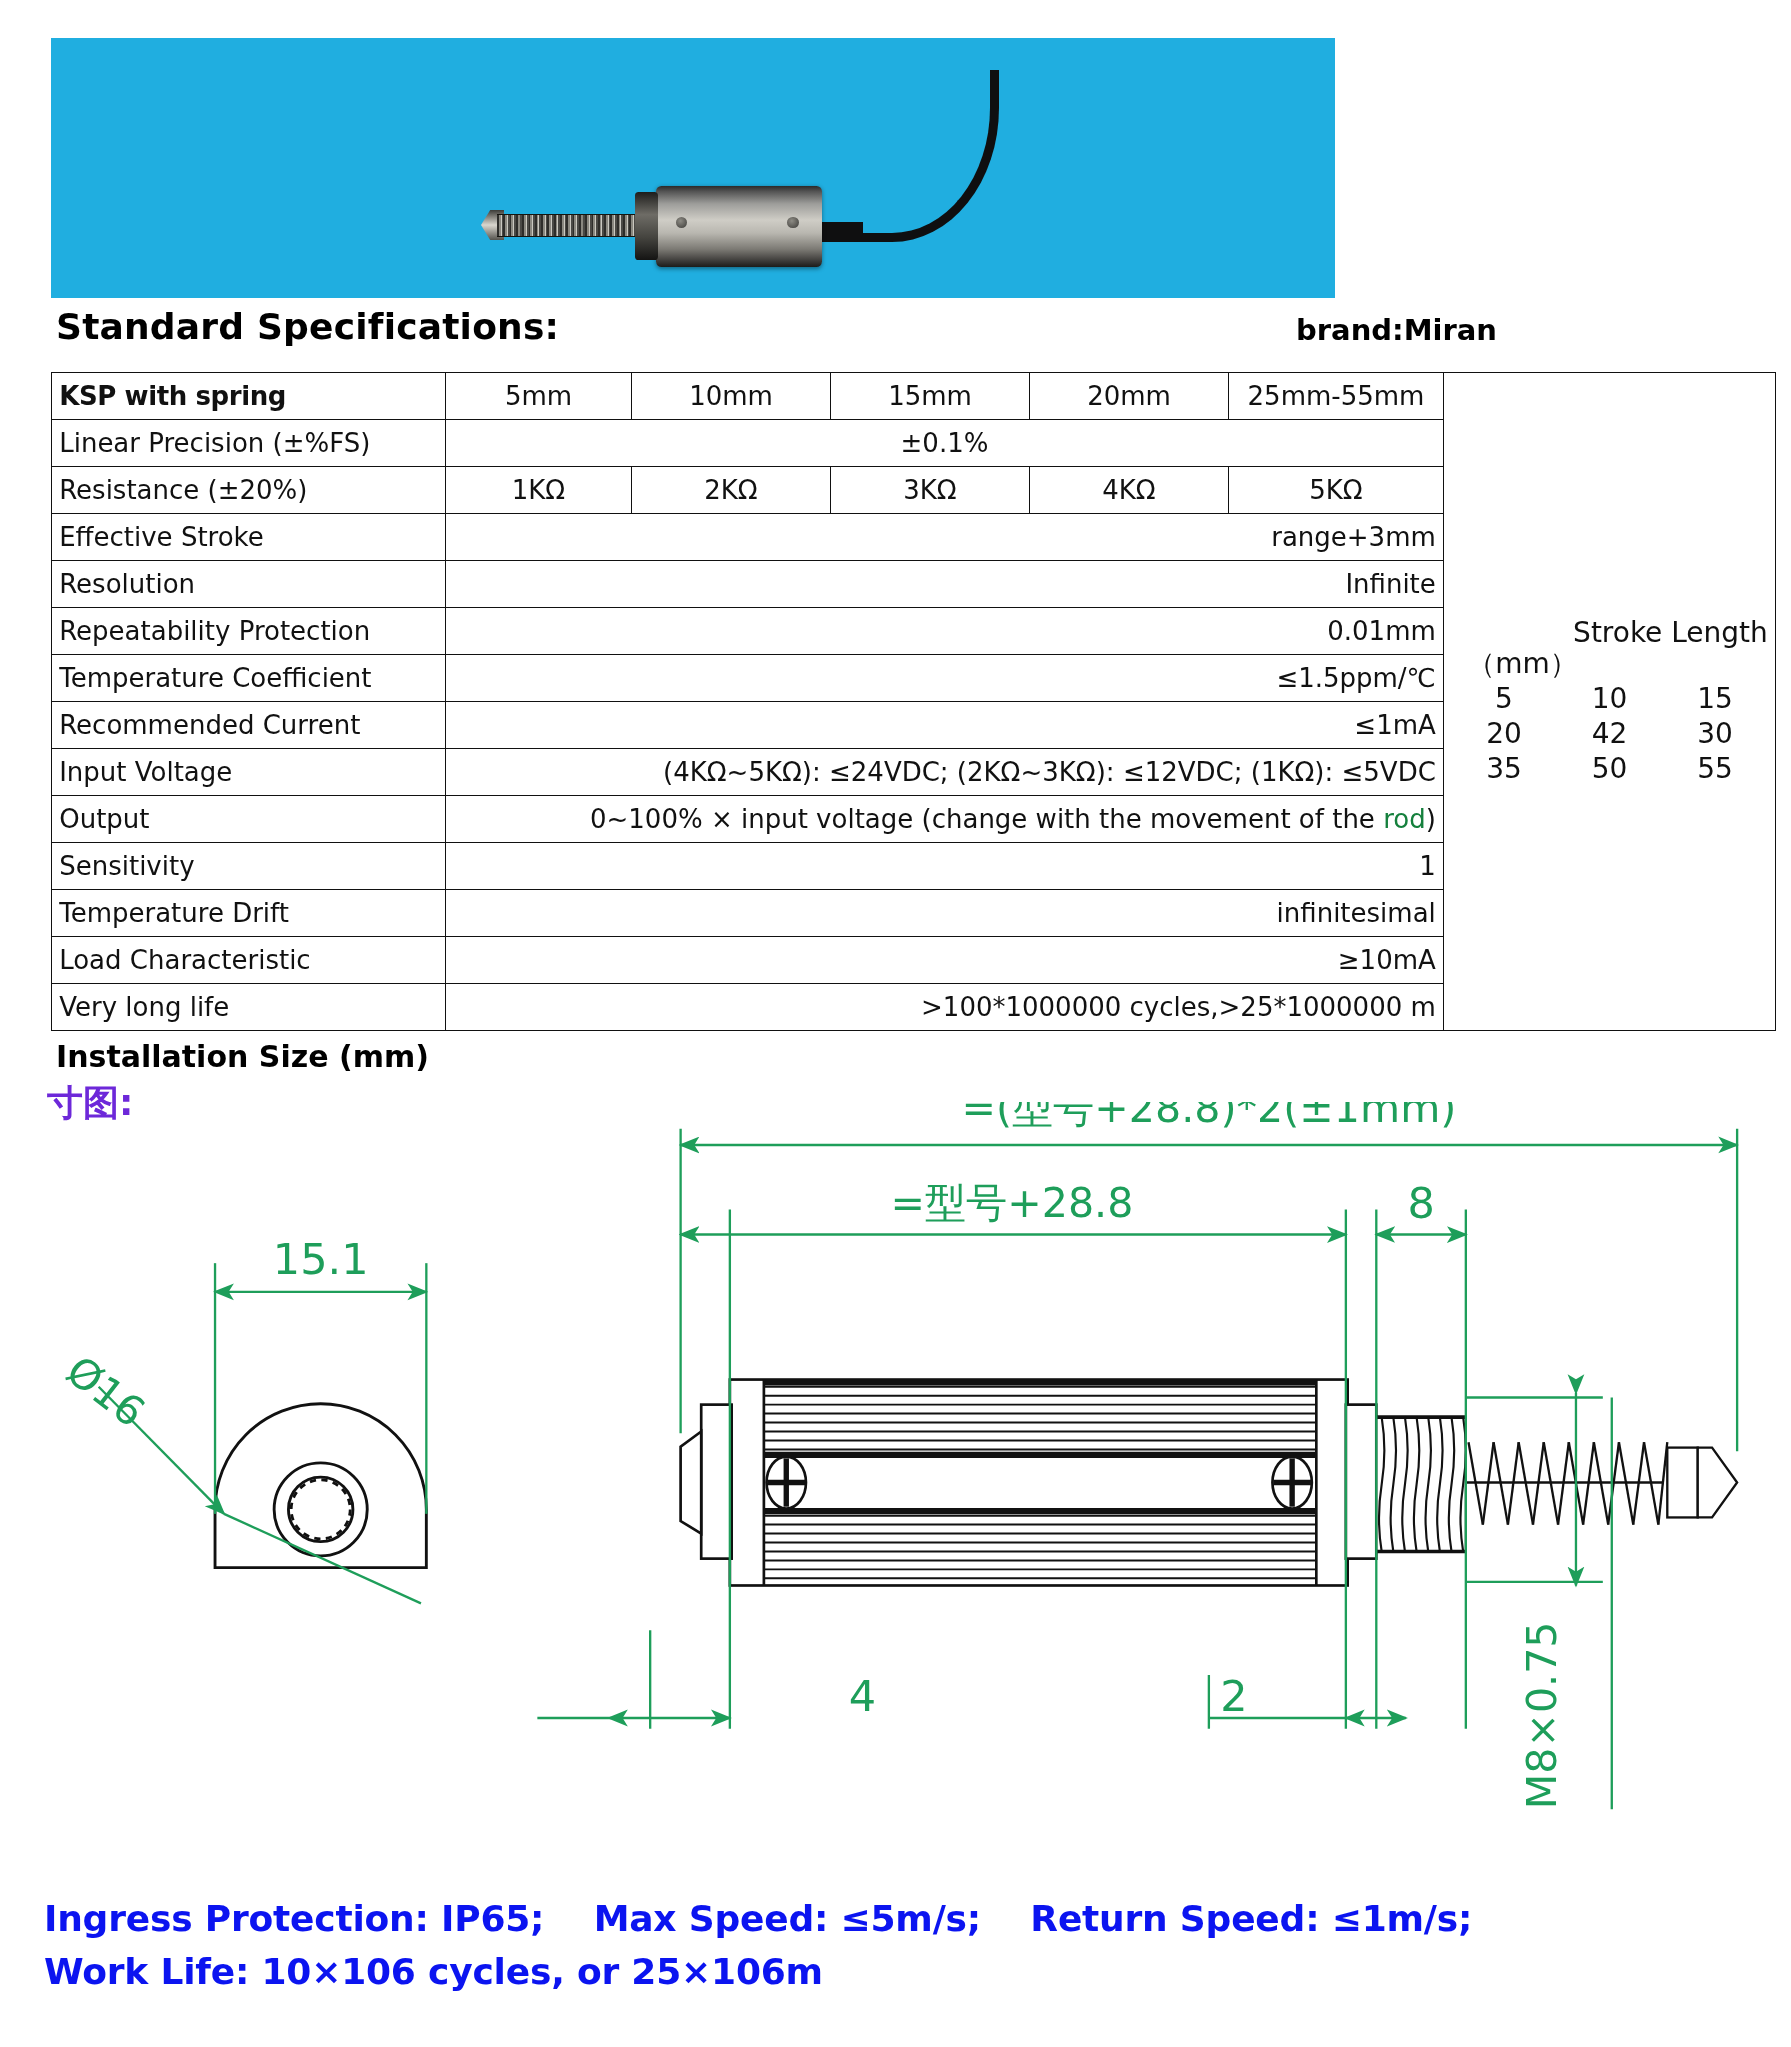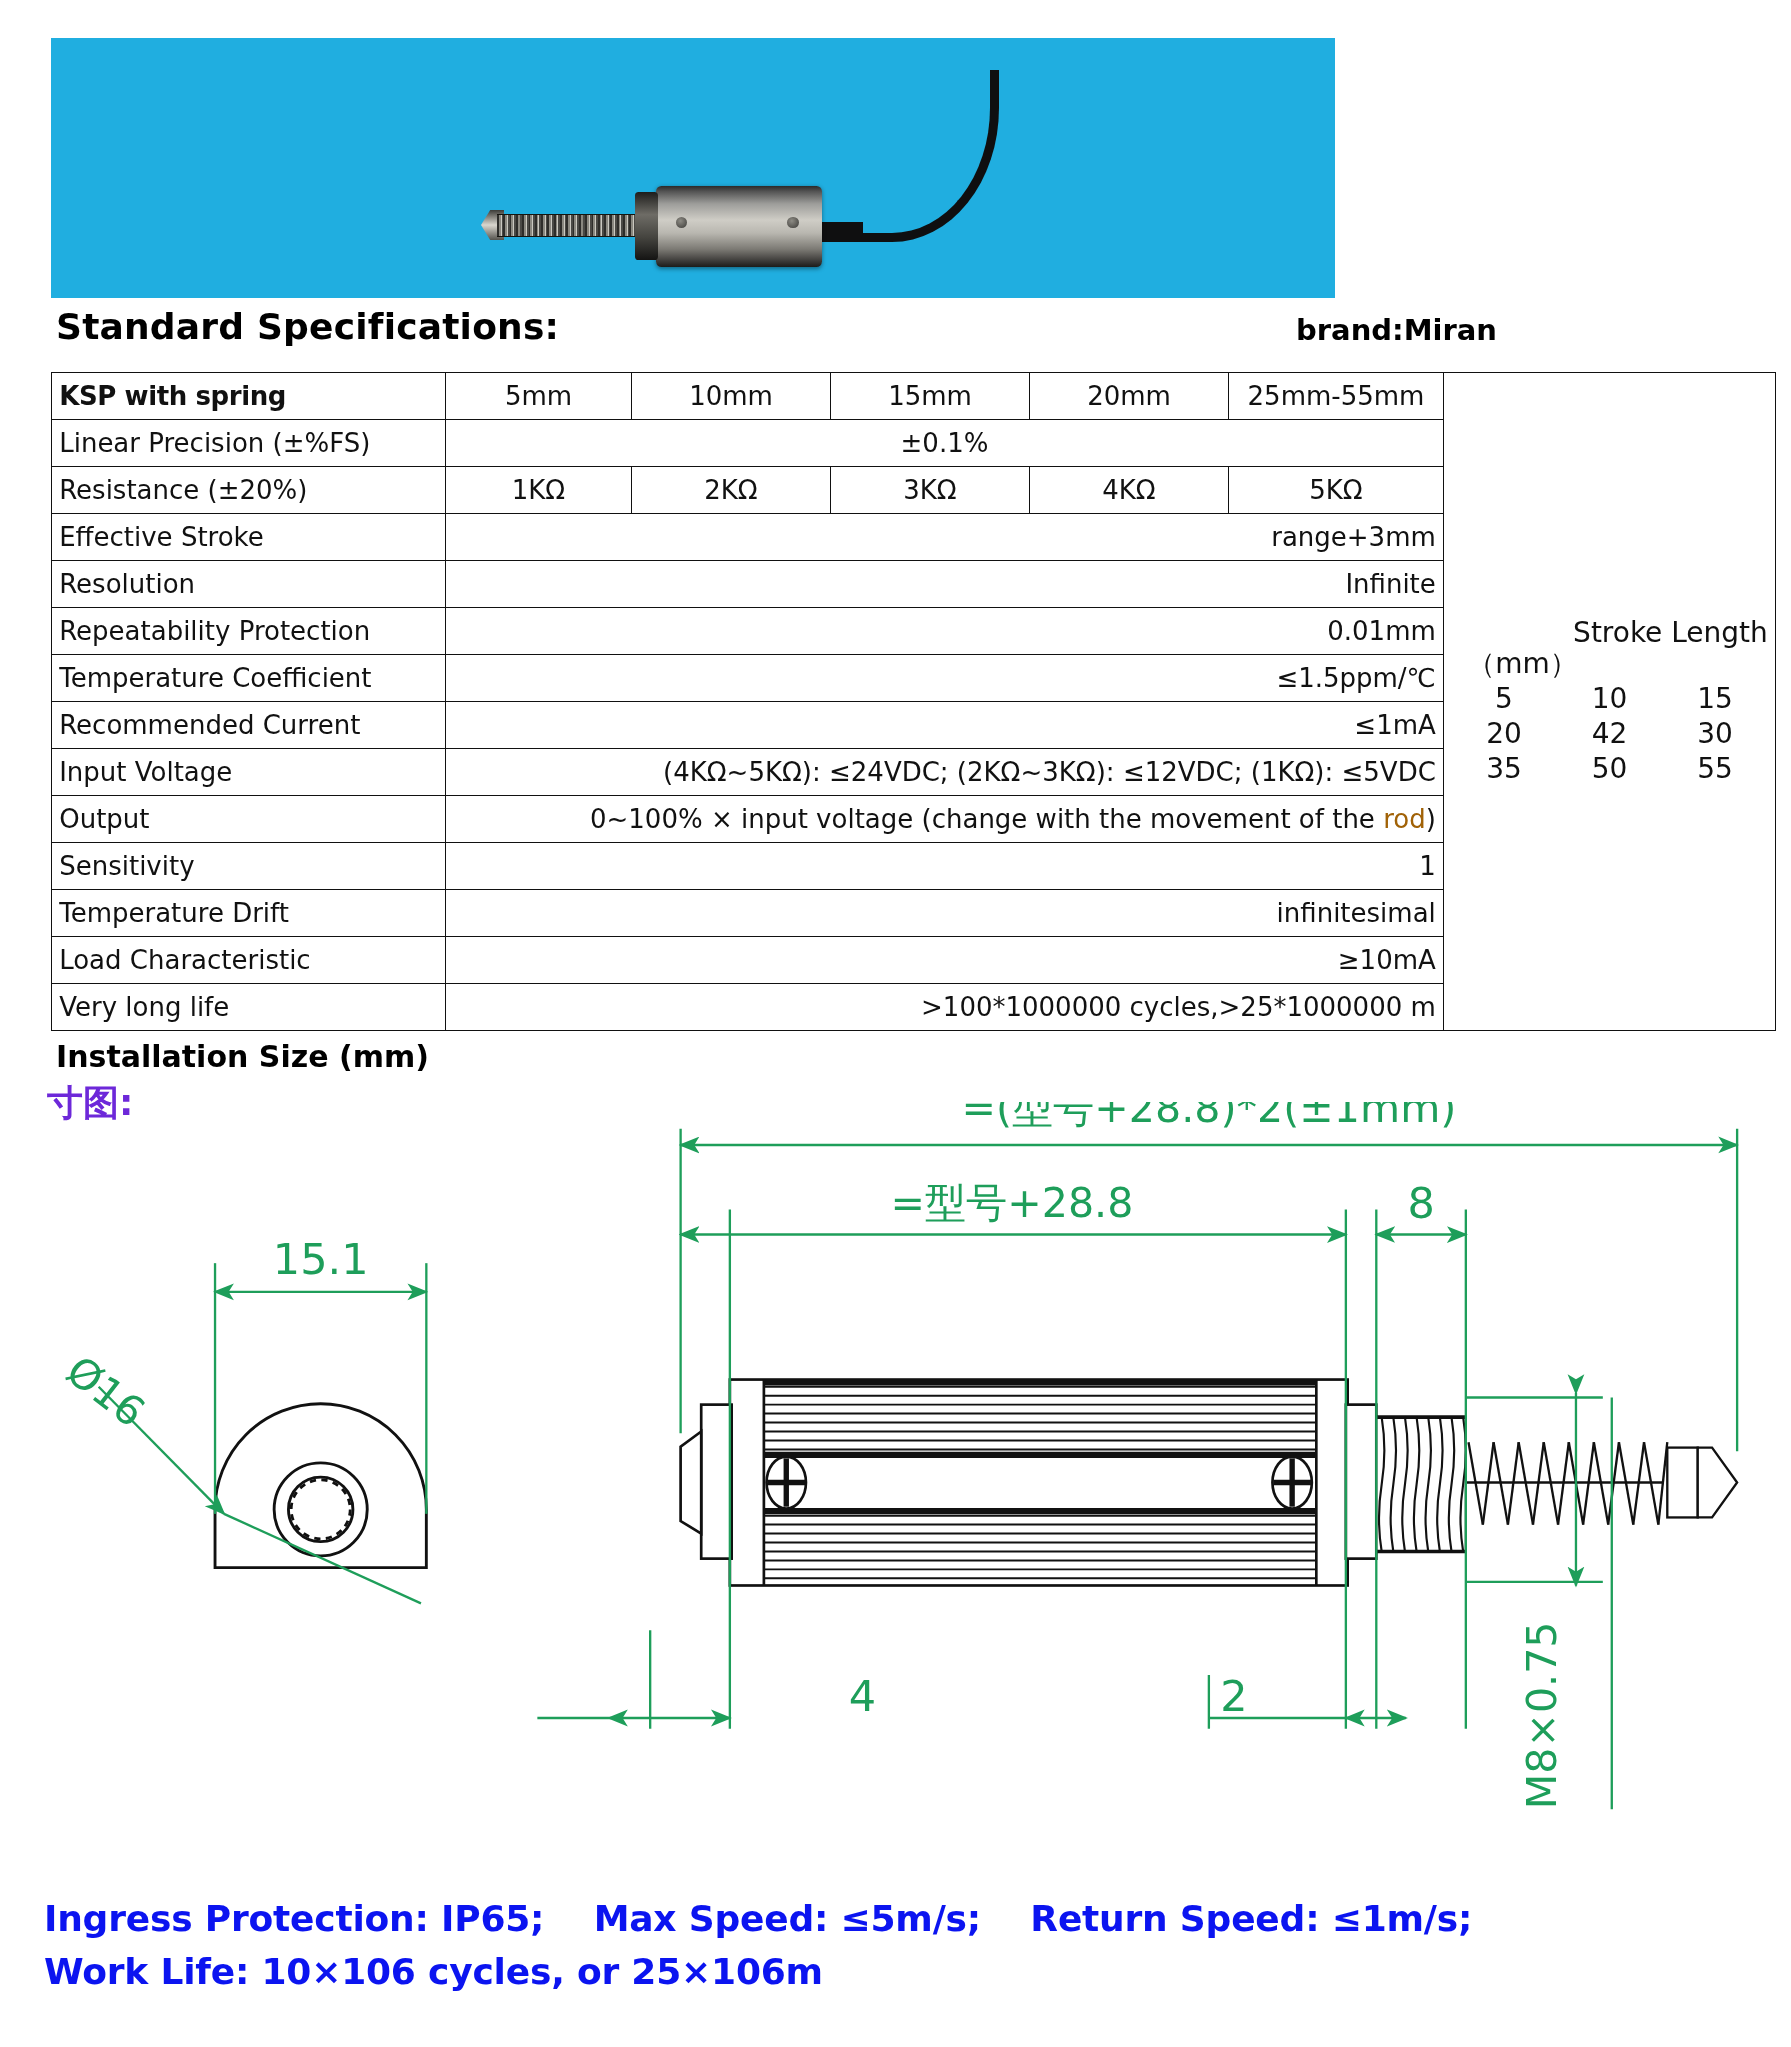--- a/index.html
+++ b/index.html
@@ -97,21 +97,21 @@
     width:260px; vertical-align:top; text-align:left;
     padding:3.6px 5.4px 3.6px 9px; font-size:28px; line-height:1.12;
   }
   .stroke-title { font-size:28px; white-space:nowrap;text-align:right; }
   .stroke-unit { margin-left:16px; font-size:28px; }
   .stroke-grid {
     margin-top:1.8px; display:grid;
     grid-template-columns:repeat(3,1fr);
     font-size:28px; text-align:center; line-height:1.25;
   }
-  .red { color:#a16207; }
+  .red { color:#15803d; }
   .sm { font-size:21.5px; }
 
   
   #install-title {
     position:absolute; left:56px; top:1039px;
     font-size:30px; font-weight:bold; color:#000;
   }
   #install-cn {
     position:absolute; left:47px; top:1079px;
     font-size:36px; font-weight:bold; color:#6d28d9;

